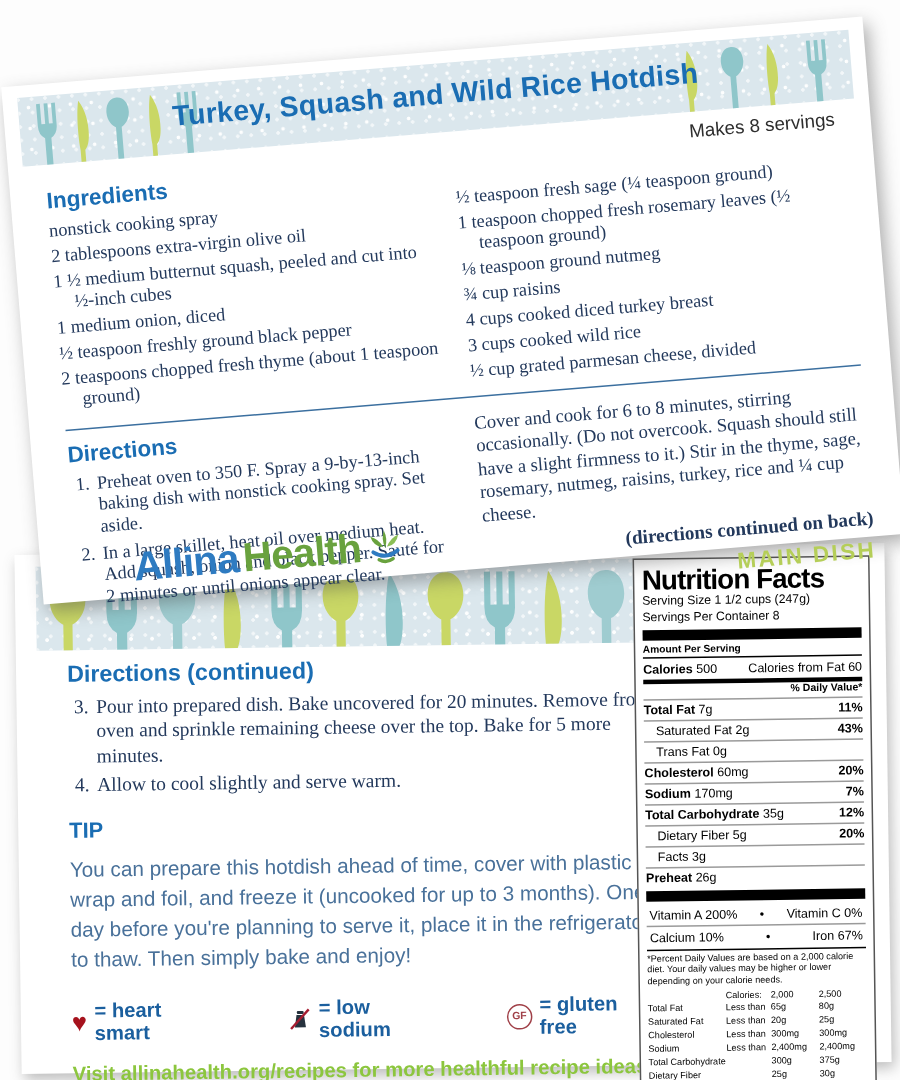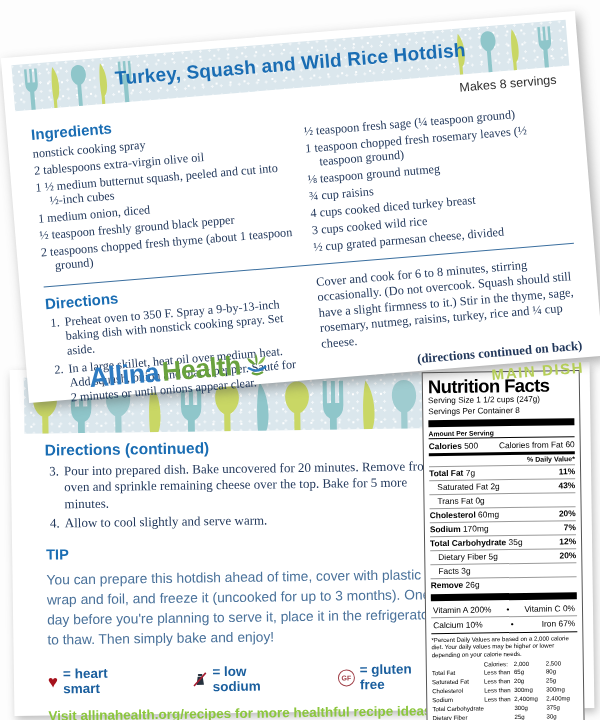--- a/index.html
+++ b/index.html
@@ -210,21 +210,21 @@
         </div>
         <div class="nrow ind">
           <span><span>Dietary Fiber</span>&nbsp;<span>5g</span></span>
           <b class="inline">20%</b>
         </div>
         <div class="nrow ind">
           <span><span>Facts</span>&nbsp;<span>3g</span></span>
           <b class="inline"></b>
         </div>
         <div class="nrow">
-          <span><b class="inline">Remove</b>&nbsp;<span>26g</span></span>
+          <span><b class="inline">Preheat</b>&nbsp;<span>26g</span></span>
           <b class="inline"></b>
         </div>
 
         <div class="bar"></div>
         <div class="vrow">
           <span>Vitamin A 200%</span>
           <span>•</span>
           <span>Vitamin C 0%</span>
         </div>
         <div class="vrow">

